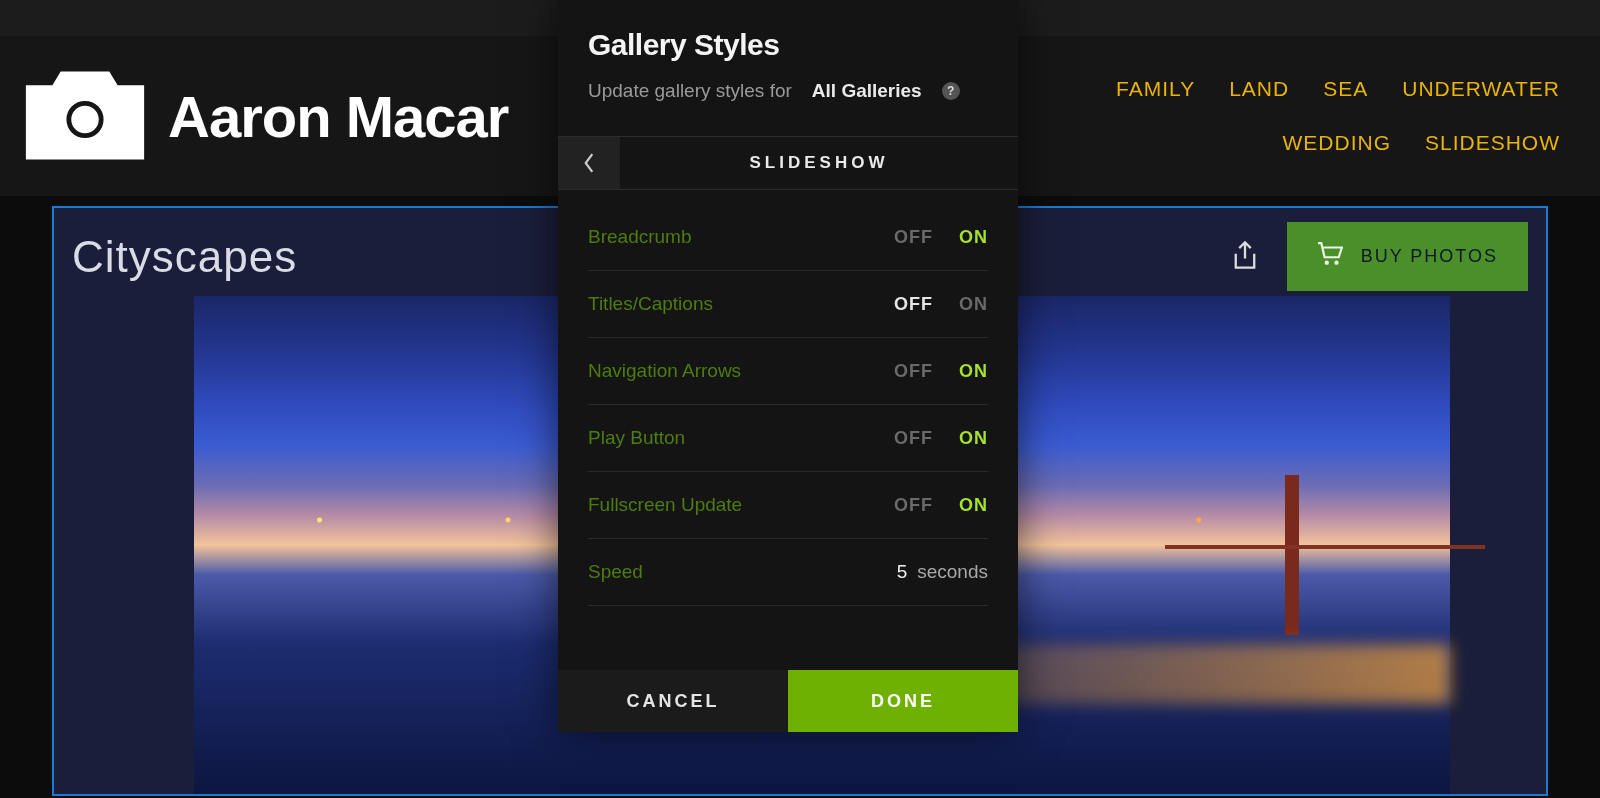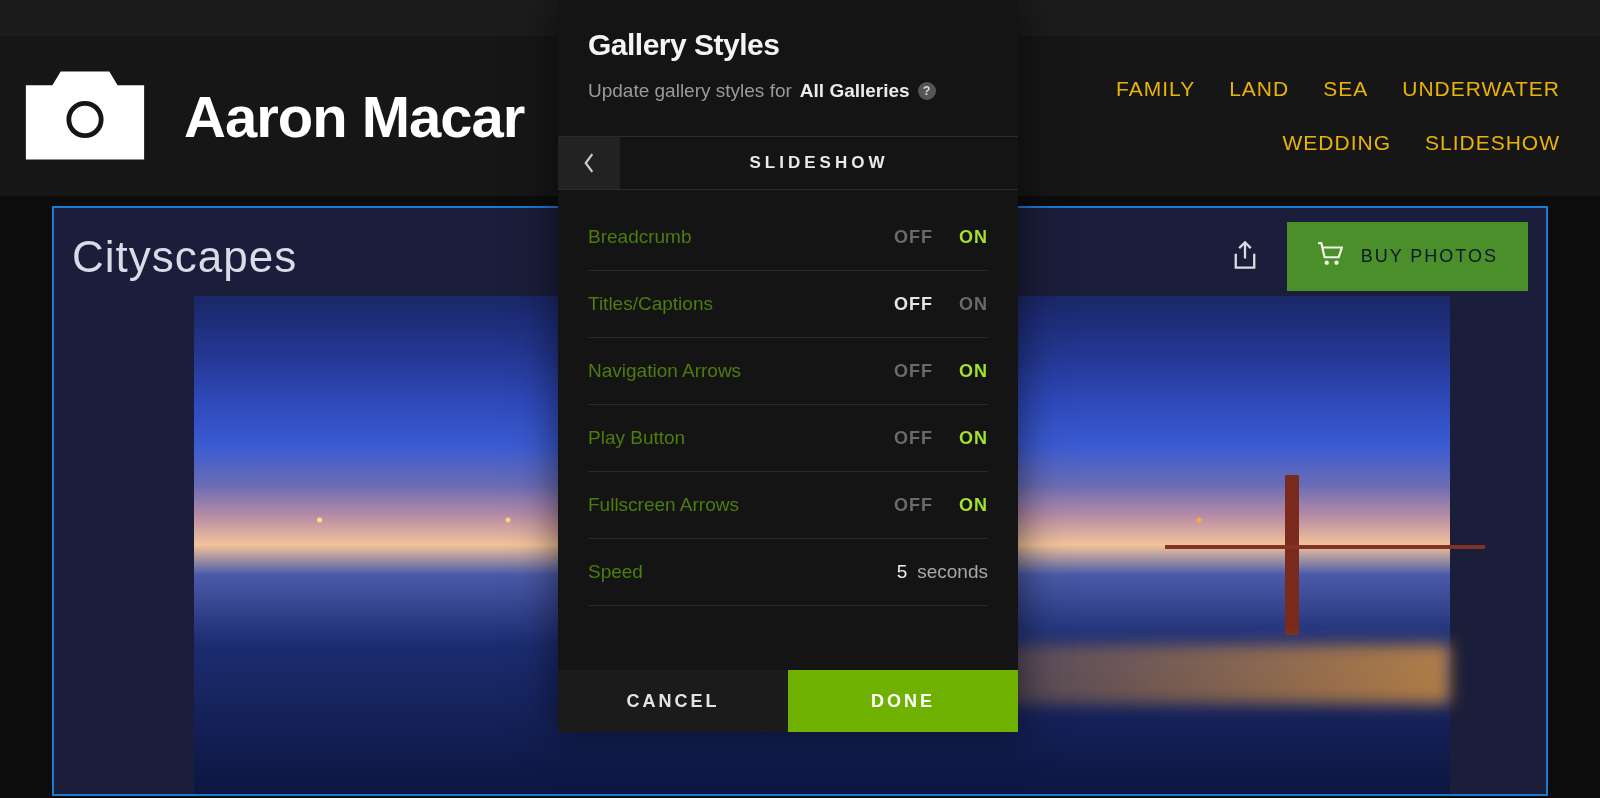--- a/index.html
+++ b/index.html
@@ -1,19 +1,19 @@
 <!DOCTYPE html>
 <html><head>
 <meta charset="utf-8">
 <style>
   * { box-sizing: border-box; margin: 0; padding: 0; }
   html, body { width: 1600px; height: 798px; overflow: hidden; background: #0c0c0c; font-family: -apple-system, BlinkMacSystemFont, "Segoe UI", Helvetica, Arial, sans-serif; color: #eee; }
   .topbar-spacer { height: 36px; background: #1c1c1c; }
   .header { display: flex; align-items: center; justify-content: space-between; padding: 0 40px 0 10px; height: 160px; background: #161616; }
-  .brand { display: flex; align-items: center; gap: 24px; }
+  .brand { display: flex; align-items: center; gap: 8px; }
   .brand svg { width: 150px; height: 110px; }
   .brand-name { font-size: 58px; font-weight: 700; color: #fff; letter-spacing: -1px; }
   .nav { display: flex; flex-wrap: wrap; justify-content: flex-end; gap: 30px 34px; max-width: 560px; font-size: 21px; letter-spacing: 1px; color: #eab308; }
   .nav span { cursor: pointer; }
   .gallery-wrap { padding: 10px 52px 0 52px; }
   .gallery { border: 2px solid #1b7bd2; height: 590px; position: relative; overflow: hidden; background: #1a1e3a; }
   .gallery-head { display: flex; align-items: center; justify-content: space-between; padding: 14px 18px 10px 18px; position: relative; z-index: 2; }
   .gallery-title { font-size: 44px; font-weight: 300; color: #d9dbe6; letter-spacing: 1px; }
   .gallery-actions { display: flex; align-items: center; gap: 28px; }
   .share-icon { width: 28px; height: 30px; color: #dcdcdc; }
@@ -33,21 +33,21 @@
                 radial-gradient(circle at 80% 50%, #ffa842 0 2px, transparent 3px);
   }
   .bridge { position:absolute; right:12%; top:36%; width:14px; height:160px; background:#7a2a1c; }
   .bridge::after { content:""; position:absolute; left:-120px; top:70px; width:320px; height:4px; background:#803322; }
   .glow { position:absolute; right:0; bottom:18%; left:42%; height:60px; background:linear-gradient(to left, #f2a23a, transparent); filter: blur(8px); opacity:.7; }
 
   
   .modal { position: absolute; top: 0; left: 558px; width: 460px; height: 732px; background: #141414; box-shadow: 0 0 40px rgba(0,0,0,.6); display:flex; flex-direction:column; }
   .modal-head { padding: 28px 30px 18px 30px; }
   .modal-title { font-size: 30px; font-weight: 600; letter-spacing: -0.5px; color: #f4f4f4; }
-  .modal-sub { margin-top: 18px; font-size: 19px; color: #9a9a9a; display:flex; align-items:center; gap:8px;text-align:right; }
+  .modal-sub { margin-top: 18px; font-size: 19px; color: #9a9a9a; display:flex; align-items:center; gap:20px;text-align:right; }
   .modal-sub b { color: #eaeaea; font-weight: 600; }
   .help { display:inline-flex; width:18px; height:18px; border-radius:50%; background:#555; color:#ddd; align-items:center; justify-content:center; font-size:12px; font-weight:700; }
   .section-bar { display:flex; align-items:stretch; border-top:1px solid #2c2c2c; border-bottom:1px solid #2c2c2c; margin-top:16px; }
   .back { width:62px; display:flex; align-items:center; justify-content:center; background:#222; cursor:pointer; }
   .back svg { width:14px; height:22px; stroke:#ccc; }
   .section-title { flex:1; text-align:center; padding:16px 0; font-size:17px; letter-spacing:4px; color:#eaeaea; font-weight:600; }
   .settings { flex:1; overflow-y:auto; padding: 14px 30px 0 30px; position:relative; }
   .settings::-webkit-scrollbar { width:6px; }
   .settings::-webkit-scrollbar-thumb { background:#3d3d3d; border-radius:3px; }
   .row { display:flex; align-items:center; justify-content:space-between; padding:22px 0; border-bottom:1px solid #2a2a2a; }
@@ -169,21 +169,21 @@
 
     <div class="row">
       <span class="row-label">Play Button</span>
       <span class="toggle-pair">
         <span class="dim">OFF</span>
         <span class="lit">ON</span>
       </span>
     </div>
 
     <div class="row">
-      <span class="row-label">Fullscreen Arrows</span>
+      <span class="row-label">Fullscreen Update</span>
       <span class="toggle-pair">
         <span class="dim">OFF</span>
         <span class="lit">ON</span>
       </span>
     </div>
 
     <div class="row">
       <span class="row-label">Speed</span>
       <span class="speed-val">
         <span class="num">5</span>

